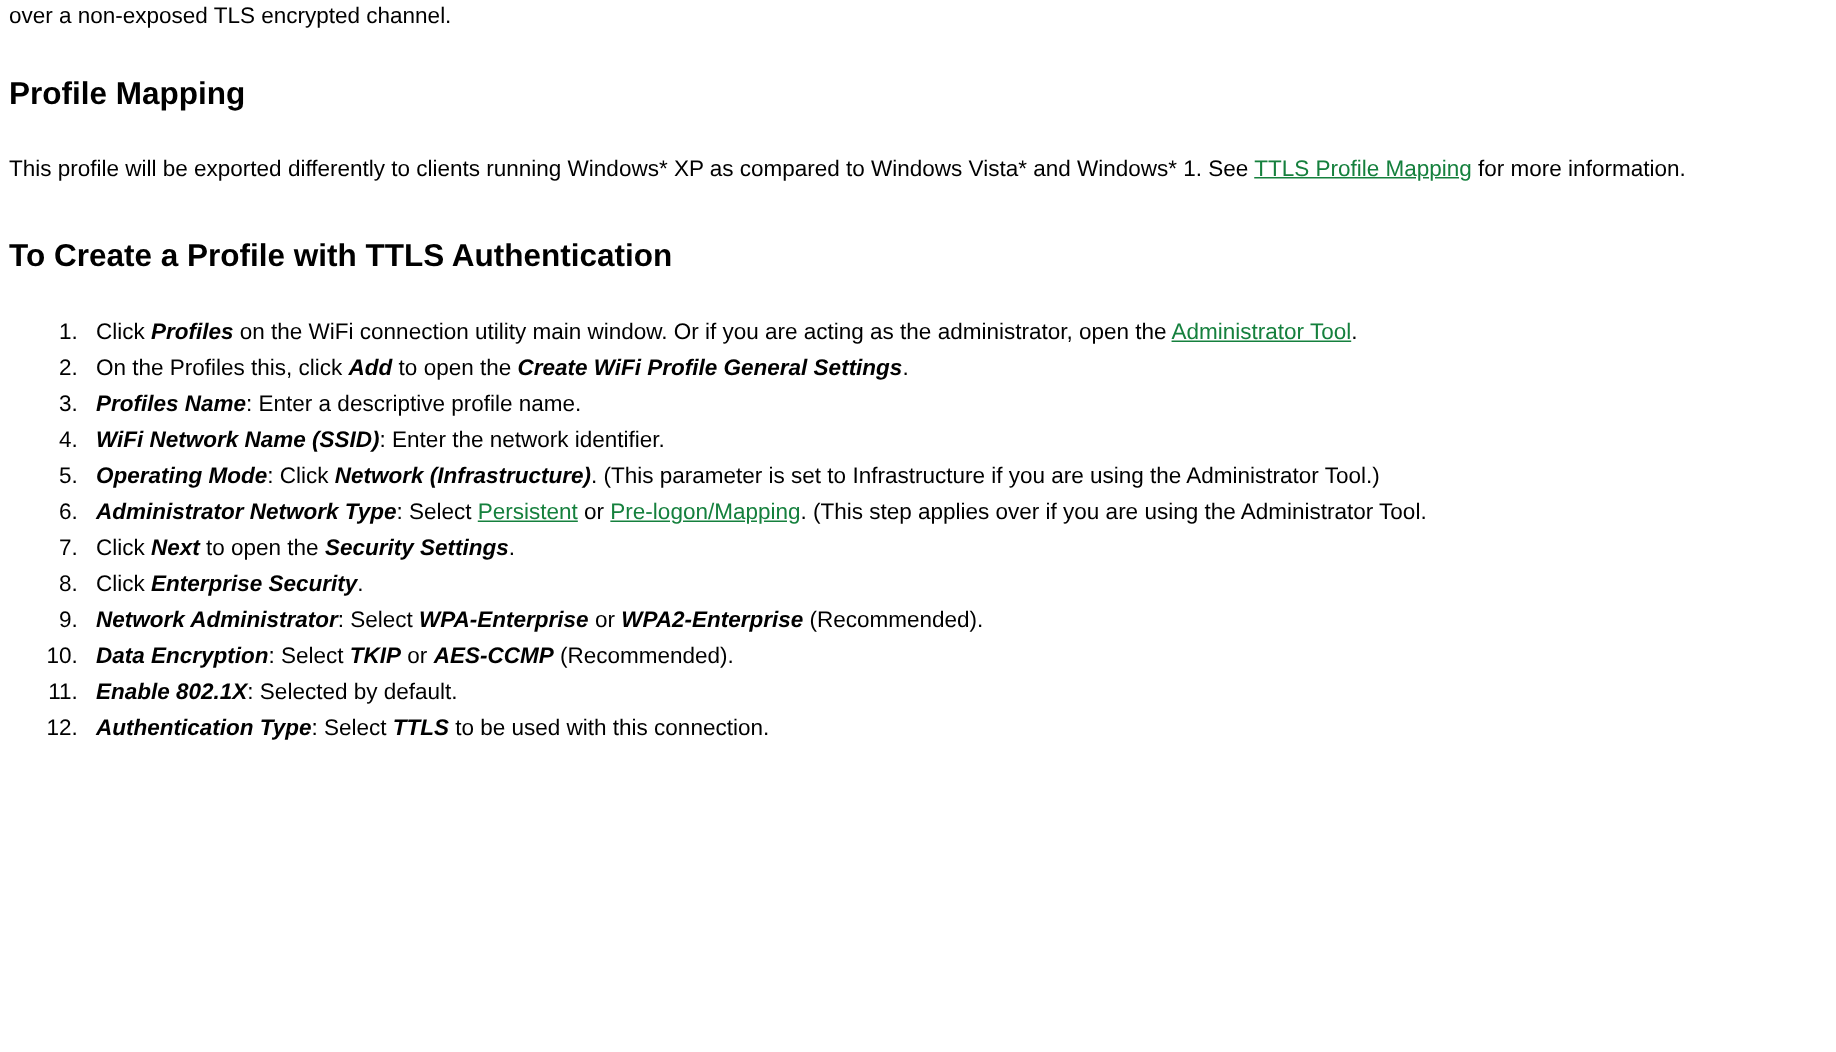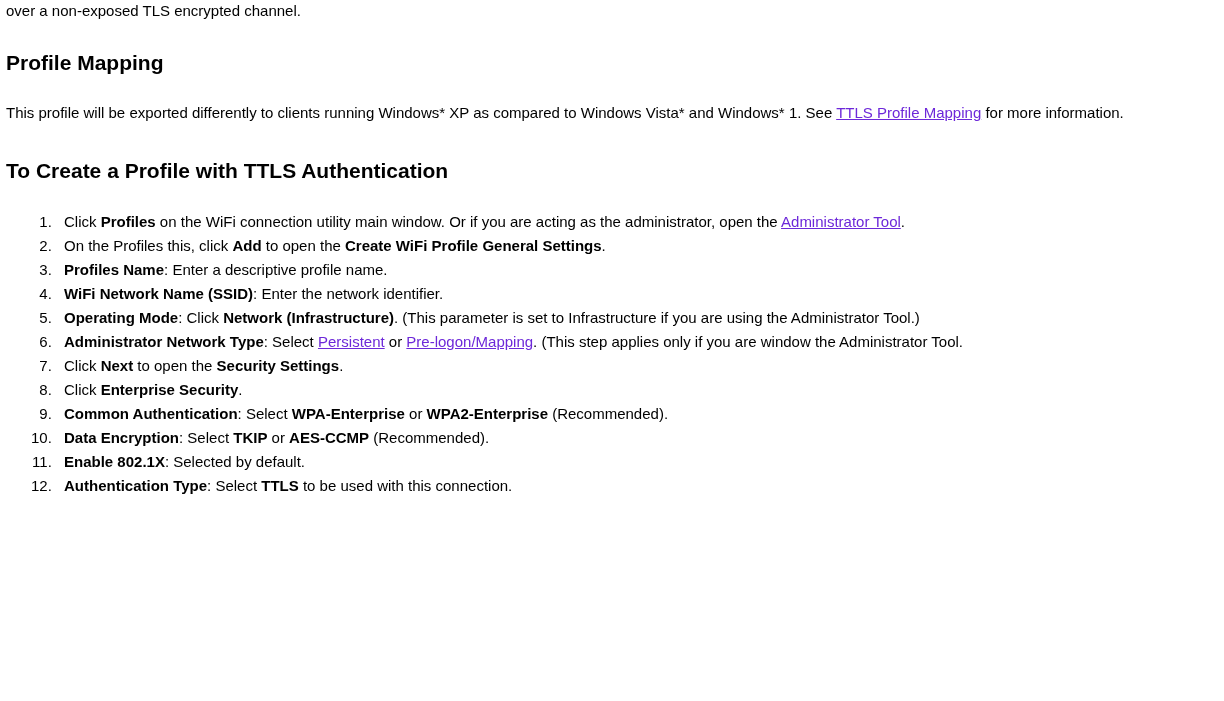--- a/index.html
+++ b/index.html
@@ -22,32 +22,32 @@
     font-size: 21px;
     font-weight: bold;
     margin: 24px 0 24px 0;
   }
   h3 {
     font-size: 21px;
     font-weight: bold;
     margin: 30px 0 24px 0;
   }
   a {
-    color: #6d28d9;
+    color: #15803d;
     text-decoration: underline;
   }
   ol {
     margin: 0 0 0 0;
     padding-left: 50px;
   }
   ol li {
     padding-left: 8px;
     line-height: 1.6;
   }
-  b { font-weight: bold; }
+  b { font-weight: bold; font-style: italic; }
 </style>
 </head>
 <body>
 
 <div class="container">
 
 <p>over a non-exposed TLS encrypted channel.</p>
 
 <h2>Profile Mapping</h2>
 
@@ -67,30 +67,30 @@
   <li>
     <b>Profiles Name</b><span>: Enter a descriptive profile name.</span>
   </li>
   <li>
     <b>WiFi Network Name (SSID)</b><span>: Enter the network identifier.</span>
   </li>
   <li>
     <b>Operating Mode</b><span>: Click </span><b>Network (Infrastructure)</b><span>. (This parameter is set to Infrastructure if you are using the Administrator Tool.)</span>
   </li>
   <li>
-    <b>Administrator Network Type</b><span>: Select </span><a href="#">Persistent</a><span> or </span><a href="#">Pre-logon/Mapping</a><span>. (This step applies only if you are window the Administrator Tool.</span>
+    <b>Administrator Network Type</b><span>: Select </span><a href="#">Persistent</a><span> or </span><a href="#">Pre-logon/Mapping</a><span>. (This step applies over if you are using the Administrator Tool.</span>
   </li>
   <li>
     <span>Click </span><b>Next</b><span> to open the </span><b>Security Settings</b><span>.</span>
   </li>
   <li>
     <span>Click </span><b>Enterprise Security</b><span>.</span>
   </li>
   <li>
-    <b>Common Authentication</b><span>: Select </span><b>WPA-Enterprise</b><span> or </span><b>WPA2-Enterprise</b><span> (Recommended).</span>
+    <b>Network Administrator</b><span>: Select </span><b>WPA-Enterprise</b><span> or </span><b>WPA2-Enterprise</b><span> (Recommended).</span>
   </li>
   <li>
     <b>Data Encryption</b><span>: Select </span><b>TKIP</b><span> or </span><b>AES-CCMP</b><span> (Recommended).</span>
   </li>
   <li>
     <b>Enable 802.1X</b><span>: Selected by default.</span>
   </li>
   <li>
     <b>Authentication Type</b><span>: Select </span><b>TTLS</b><span> to be used with this connection.</span>
   </li>

